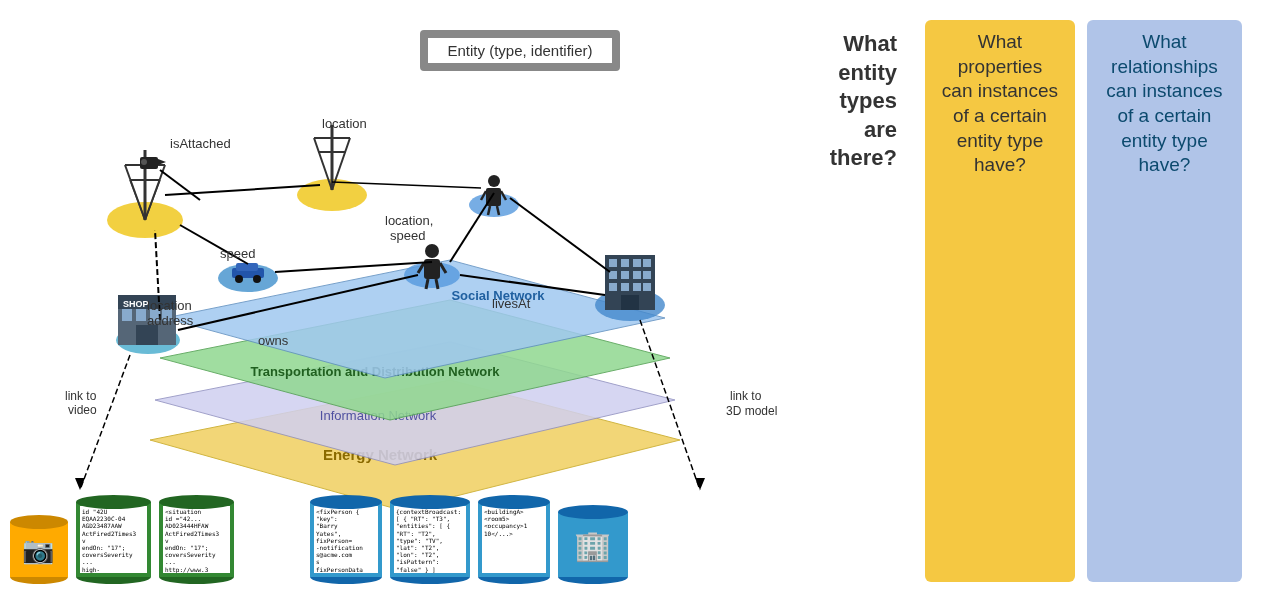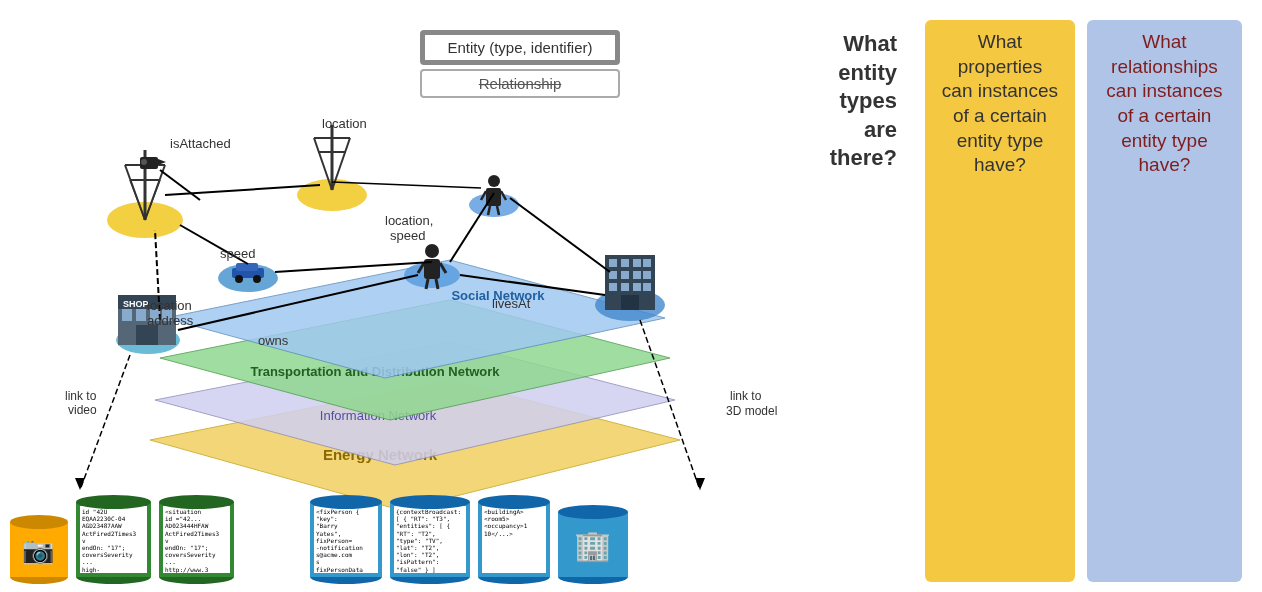--- a/index.html
+++ b/index.html
@@ -43,21 +43,21 @@
     }
 
     .q2 {
       background: #f5c842;
       color: #333;
       font-size: 19px;
     }
 
     .q3 {
       background: #b0c4e8;
-      color: #7f1d1d;
+      color: #0c4a6e;
       font-size: 19px;
     }
 
     .data-models-box {
       background: #e83060;
       color: #fff;
       font-size: 26px;
       font-weight: bold;
       padding: 14px 20px;
       border-radius: 6px;
@@ -76,21 +76,21 @@
       position: absolute;
       top: 30px;
       left: 420px;
       display: flex;
       flex-direction: column;
       align-items: center;
       gap: 4px;
     }
 
     .legend-box {
-      border: 5px solid #3b82f6;
+      border: 8px solid #3b82f6;
       border-radius: 4px;
       padding: 4px 18px;
       font-size: 15px;
       color: #555;
       background: #fff;
       text-align: center;
       min-width: 200px;
     }
 
     .legend-entity {
@@ -104,21 +104,20 @@
       color: #9966cc;
       font-size: 18px;
       font-weight: bold;
     }
   </style>
 </head>
 <body>
 
 <div class="legend-area">
   <div class="legend-box legend-entity">Entity (type, identifier)</div>
-  <div class="legend-box" style="color:#555; font-size:15px; border-color:#aaa; text-decoration:line-through; min-width:200px; text-align:center; padding:4px 18px; border:2px solid #aaa; border-radius:4px; background:#fff;">Relationship</div>
 </div>
 
 <svg id="diagram-svg" viewBox="0 0 780 592" xmlns="http://www.w3.org/2000/svg" style="position:absolute;top:0;left:0;">
 
   <polygon points="150,440 450,380 680,440 400,510" fill="#f0d060" stroke="#c8a820" stroke-width="1" opacity="0.85"></polygon>
   <text x="380" y="460" text-anchor="middle" font-size="15" fill="#8a6a00" font-weight="bold">Energy Network</text>
 
   <polygon points="155,400 450,342 675,400 395,465" fill="#d0d0f0" stroke="#9090c0" stroke-width="1" opacity="0.85"></polygon>
   <text x="378" y="420" text-anchor="middle" font-size="13" fill="#5050a0">Information Network</text>
 

